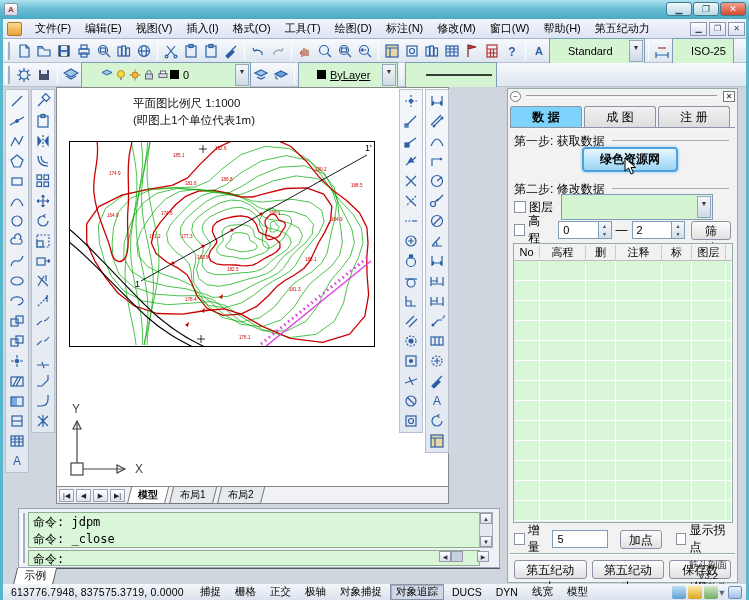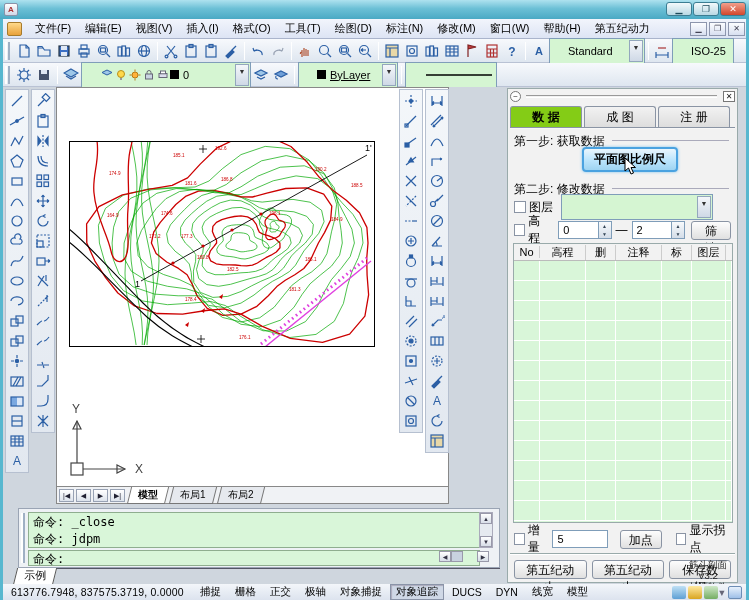--- a/index.html
+++ b/index.html
@@ -90,21 +90,21 @@
     font-size:12px; }
   .p-header { position:absolute; left:2px; top:2px; right:2px; height:13px; }
   .p-min { position:absolute; left:0; top:0; width:11px; height:11px; border:1px solid #777; border-radius:50%;
     background:#fff; font-size:8px; line-height:9px; text-align:center; color:#333; }
   .p-gripline { position:absolute; left:16px; right:18px; top:4px; height:3px; border-top:1px solid #999; border-bottom:1px solid #fff; }
   .p-close { position:absolute; right:0; top:0; width:12px; height:11px; border:1px solid #777; background:#fff;
     font-size:8px; line-height:9px; text-align:center; color:#222; }
   .p-tabs { position:absolute; left:2px; top:17px; display:flex; }
   .p-tab { width:72px; height:21px; border:1px solid #8a94a4; border-bottom:none; border-radius:3px 3px 0 0;
     background:linear-gradient(#f2f2f2,#ddd); text-align:center; line-height:20px; margin-right:2px; }
-  .p-tab.active { background:#84cc16; font-weight:bold; height:23px; }
+  .p-tab.active { background:#7dd3fc; font-weight:bold; height:23px; }
   .p-step { position:absolute; left:6px; font-size:12px; white-space:nowrap; }
   .p-line { position:absolute; height:1px; background:#aab; }
   .getbtn { position:absolute; left:74px; top:58px; width:96px; height:25px; border:2px solid #4aa2e0; border-radius:4px;
     background:linear-gradient(#eaf6fd,#bee6fd 50%,#9ed4f2); font-size:12px; font-weight:bold; text-align:center; line-height:21px;
     box-shadow:0 0 3px #7fc4ef; }
   .chk { width:12px; height:12px; border:1px solid #8a94a4; background:#fff; display:inline-block; vertical-align:-2px; margin-right:3px; }
   .p-row { position:absolute; left:6px; right:6px; height:20px; display:flex; align-items:center; }
   .spin { height:18px; background:#fff; border:1px solid #7f9db9; position:relative; font-size:11px; padding:2px 16px 0 4px; }
   .spin .ud { position:absolute; right:0; top:0; bottom:0; width:13px; border-left:1px solid #7f9db9;
     background:linear-gradient(#f7fafc,#d4dde8); font-size:5px; line-height:8px; text-align:center; color:#345; }
@@ -624,20 +624,24 @@
           </svg>
         </span>
         <span class="tbtn">
           <svg viewBox="0 0 16 16">
             <path d="M8 8 L3 3 M8 8 L13 3 M8 8 L3 13 M8 8 L13 13 M8 8 V2 M8 8 V14"></path>
           </svg>
         </span>
       </div>
 
     <div class="canvas">
+      <div class="scale-note">
+        <div>平面图比例尺   1:1000</div>
+        <div>(即图上1个单位代表1m)</div>
+      </div>
 
       <svg class="mapsvg" id="mapsvg" width="306" height="206" viewBox="0 0 306 206">
         <defs>
             <clipPath id="mapclip">
               <rect x="1" y="1" width="304" height="204"></rect>
             </clipPath>
           </defs>
         <rect x="0.5" y="0.5" width="305" height="205" fill="#fff" stroke="#000"></rect>
         <g id="contours" clip-path="url(#mapclip)">
             <path d="M185.5 102.0 L187.6 103.9 L188.1 106.1 L186.8 108.0 L184.2 109.2 L181.2 109.7 L178.6 110.1 L176.4 110.5 L174.2 110.8 L172.0 110.8 L169.9 110.4 L168.0 109.7 L166.2 109.1 L164.0 108.7 L161.3 108.3 L158.6 107.4 L157.0 105.8 L157.0 103.9 L158.5 102.0 L160.4 100.6 L161.6 99.3 L162.0 97.9 L162.1 96.1 L162.7 94.2 L164.3 92.6 L166.7 91.8 L169.4 91.7 L172.0 91.8 L174.5 92.1 L176.9 92.6 L178.9 93.6 L180.1 95.2 L180.5 97.0 L180.6 98.5 L181.2 99.6 L183.0 100.6 L185.5 102.0 Z" fill="none" stroke="#00a800" stroke-width="0.7" stroke-linejoin="round"></path>
@@ -935,22 +939,22 @@
           <svg viewBox="0 0 16 16">
             <rect x="2" y="2" width="12" height="12" fill="#e8d8a8" stroke="#2b5fa5"></rect>
             <path d="M2 5 H14 M6 5 V14"></path>
           </svg>
         </span>
       </div>
 
     <div class="cmdwin">
       <div class="cmd-grip"></div>
       <div class="cmd-hist" id="cmd-history">
+          <div>命令: jdpm</div>
           <div>命令: _close</div>
-          <div>命令: jdpm</div>
         </div>
       <div class="cmd-vscroll">
         <div class="sbtn">▲</div>
         <div style="height:12px;"></div>
         <div class="sbtn">▼</div>
       </div>
       <div class="cmd-prompt"><span>命令:</span></div>
       <div class="cmd-hscroll">
         <div class="sbtn">◀</div>
         <div class="sbtn" style="background:#c9d2e0;"></div>
@@ -970,21 +974,21 @@
       <div class="p-tabs" id="panel-tabs">
           <div class="p-tab active">数 据</div>
           <div class="p-tab">成 图</div>
           <div class="p-tab">注 册</div>
         </div>
       <div style="position:absolute;left:2px;top:38px;right:2px;height:2px;border-top:1px solid #8a94a4;background:#f7f7f7;"></div>
 
       <div class="p-step" style="top:44px;">第一步: 获取数据</div>
       <div class="p-line" style="left:104px;right:8px;top:51px;"></div>
 
-      <div class="getbtn">平面图比例尺</div>
+      <div class="getbtn">绿色资源网</div>
       <svg class="cursor" width="14" height="18" viewBox="0 0 14 18">
         <path d="M2 1 L2 14 L5.5 11 L8 17 L10.5 16 L8 10.5 L12.5 10.5 Z" fill="#fff" stroke="#000" stroke-width="1"></path>
       </svg>
 
       <div class="p-step" style="top:92px;">第二步: 修改数据</div>
       <div class="p-line" style="left:104px;right:8px;top:99px;"></div>
 
       <div class="p-row" style="top:108px;">
         <span class="chk"></span>
         <span>图层</span>

